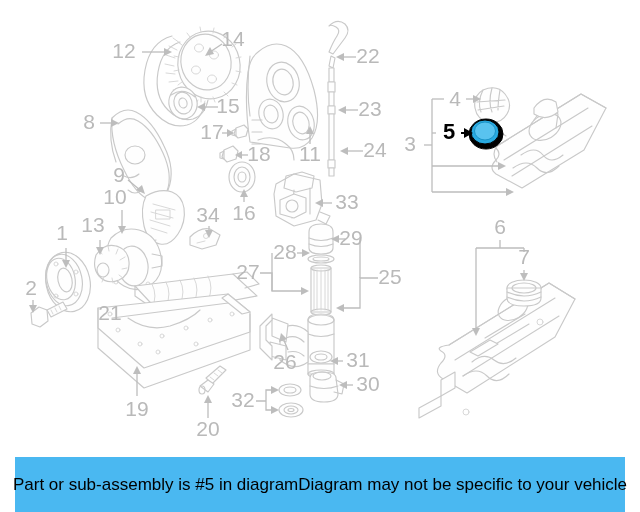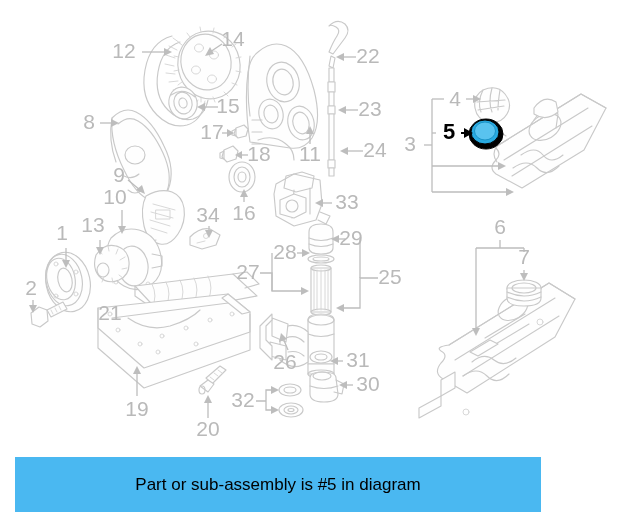--- a/index.html
+++ b/index.html
@@ -25,21 +25,21 @@
     left: 0;
     top: 0;
     width: 640px;
     height: 512px;
     display: block;
   }
   .banner {
     position: absolute;
     left: 15px;
     top: 457px;
-    width: 526px;
+    width: 610px;
     height: 55px;
     background: #4ab8f1;
     box-sizing: border-box;
     display: flex;
     flex-direction: row;
     align-items: center;
     justify-content: center;
   }
   .banner-line {
     color: #000000;
@@ -597,15 +597,16 @@
     <text class="callout" x="368" y="385" text-anchor="middle">30</text>
     <text class="callout" x="358" y="361" text-anchor="middle">31</text>
     <text class="callout" x="243" y="401" text-anchor="middle">32</text>
     <text class="callout" x="347" y="203" text-anchor="middle">33</text>
     <text class="callout" x="208" y="216" text-anchor="middle">34</text>
 
   </svg>
 
   <div class="banner">
     <div class="banner-line">Part or sub-assembly is #5 in diagram</div>
+    <div class="banner-line">Diagram may not be specific to your vehicle</div>
   </div>
 
 </div>
 
 </body></html>

